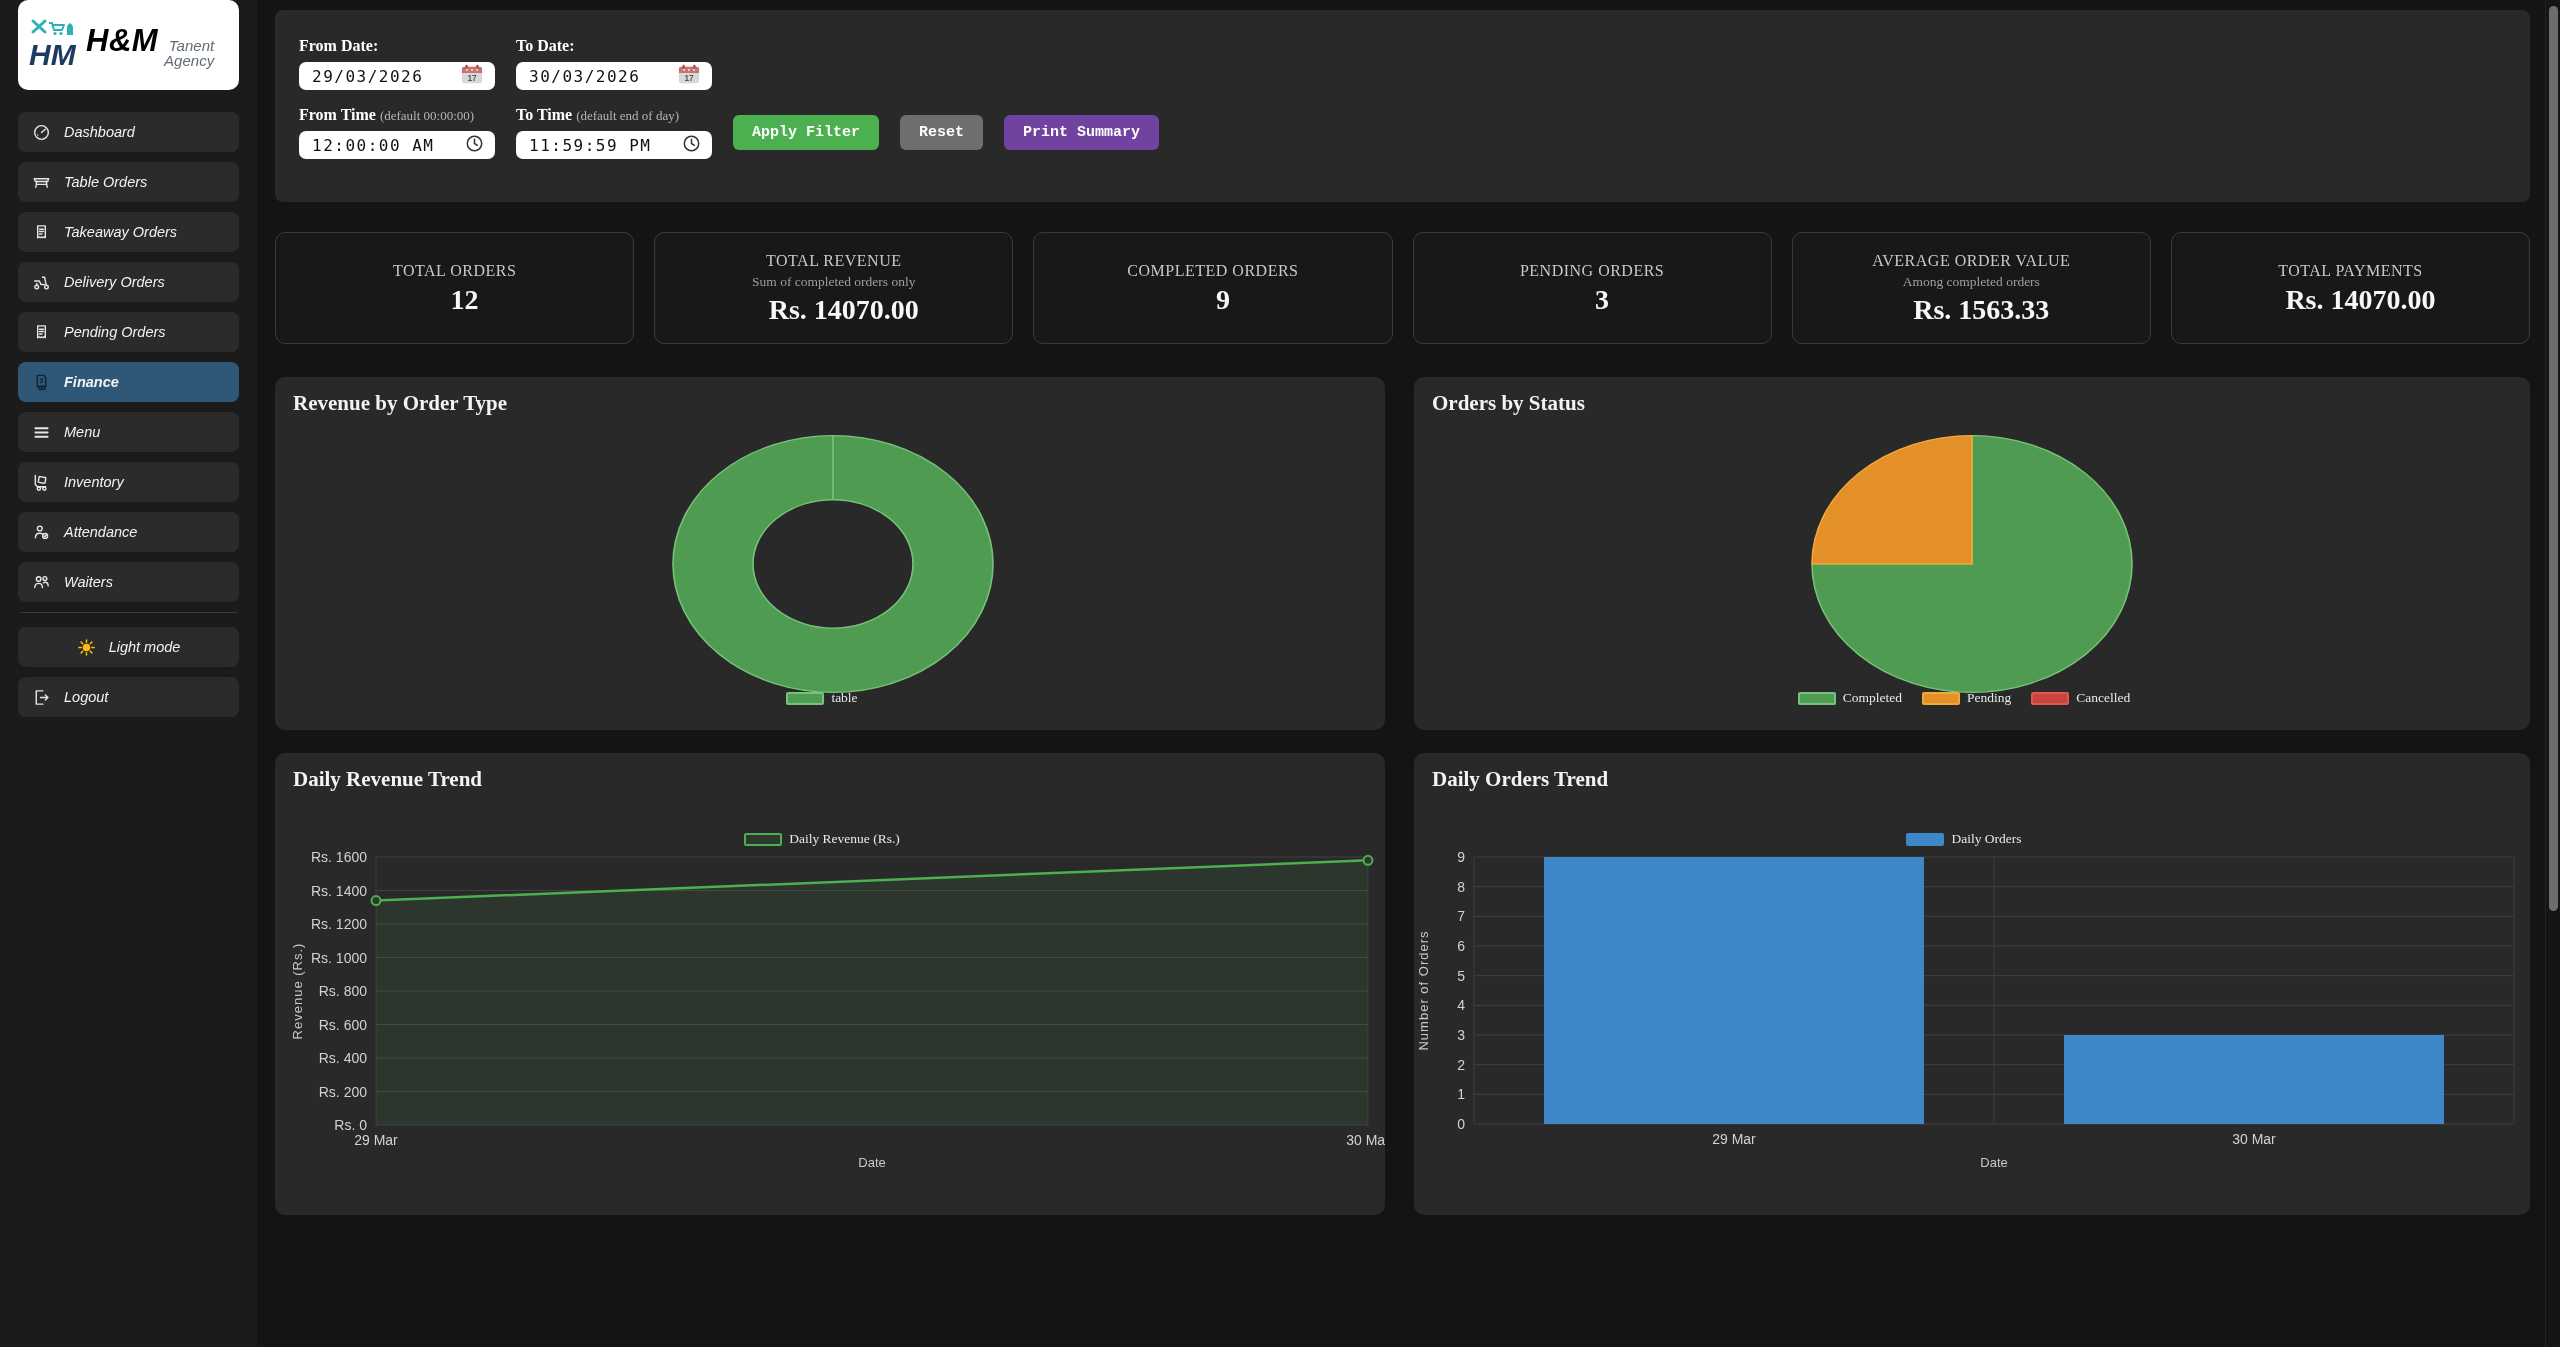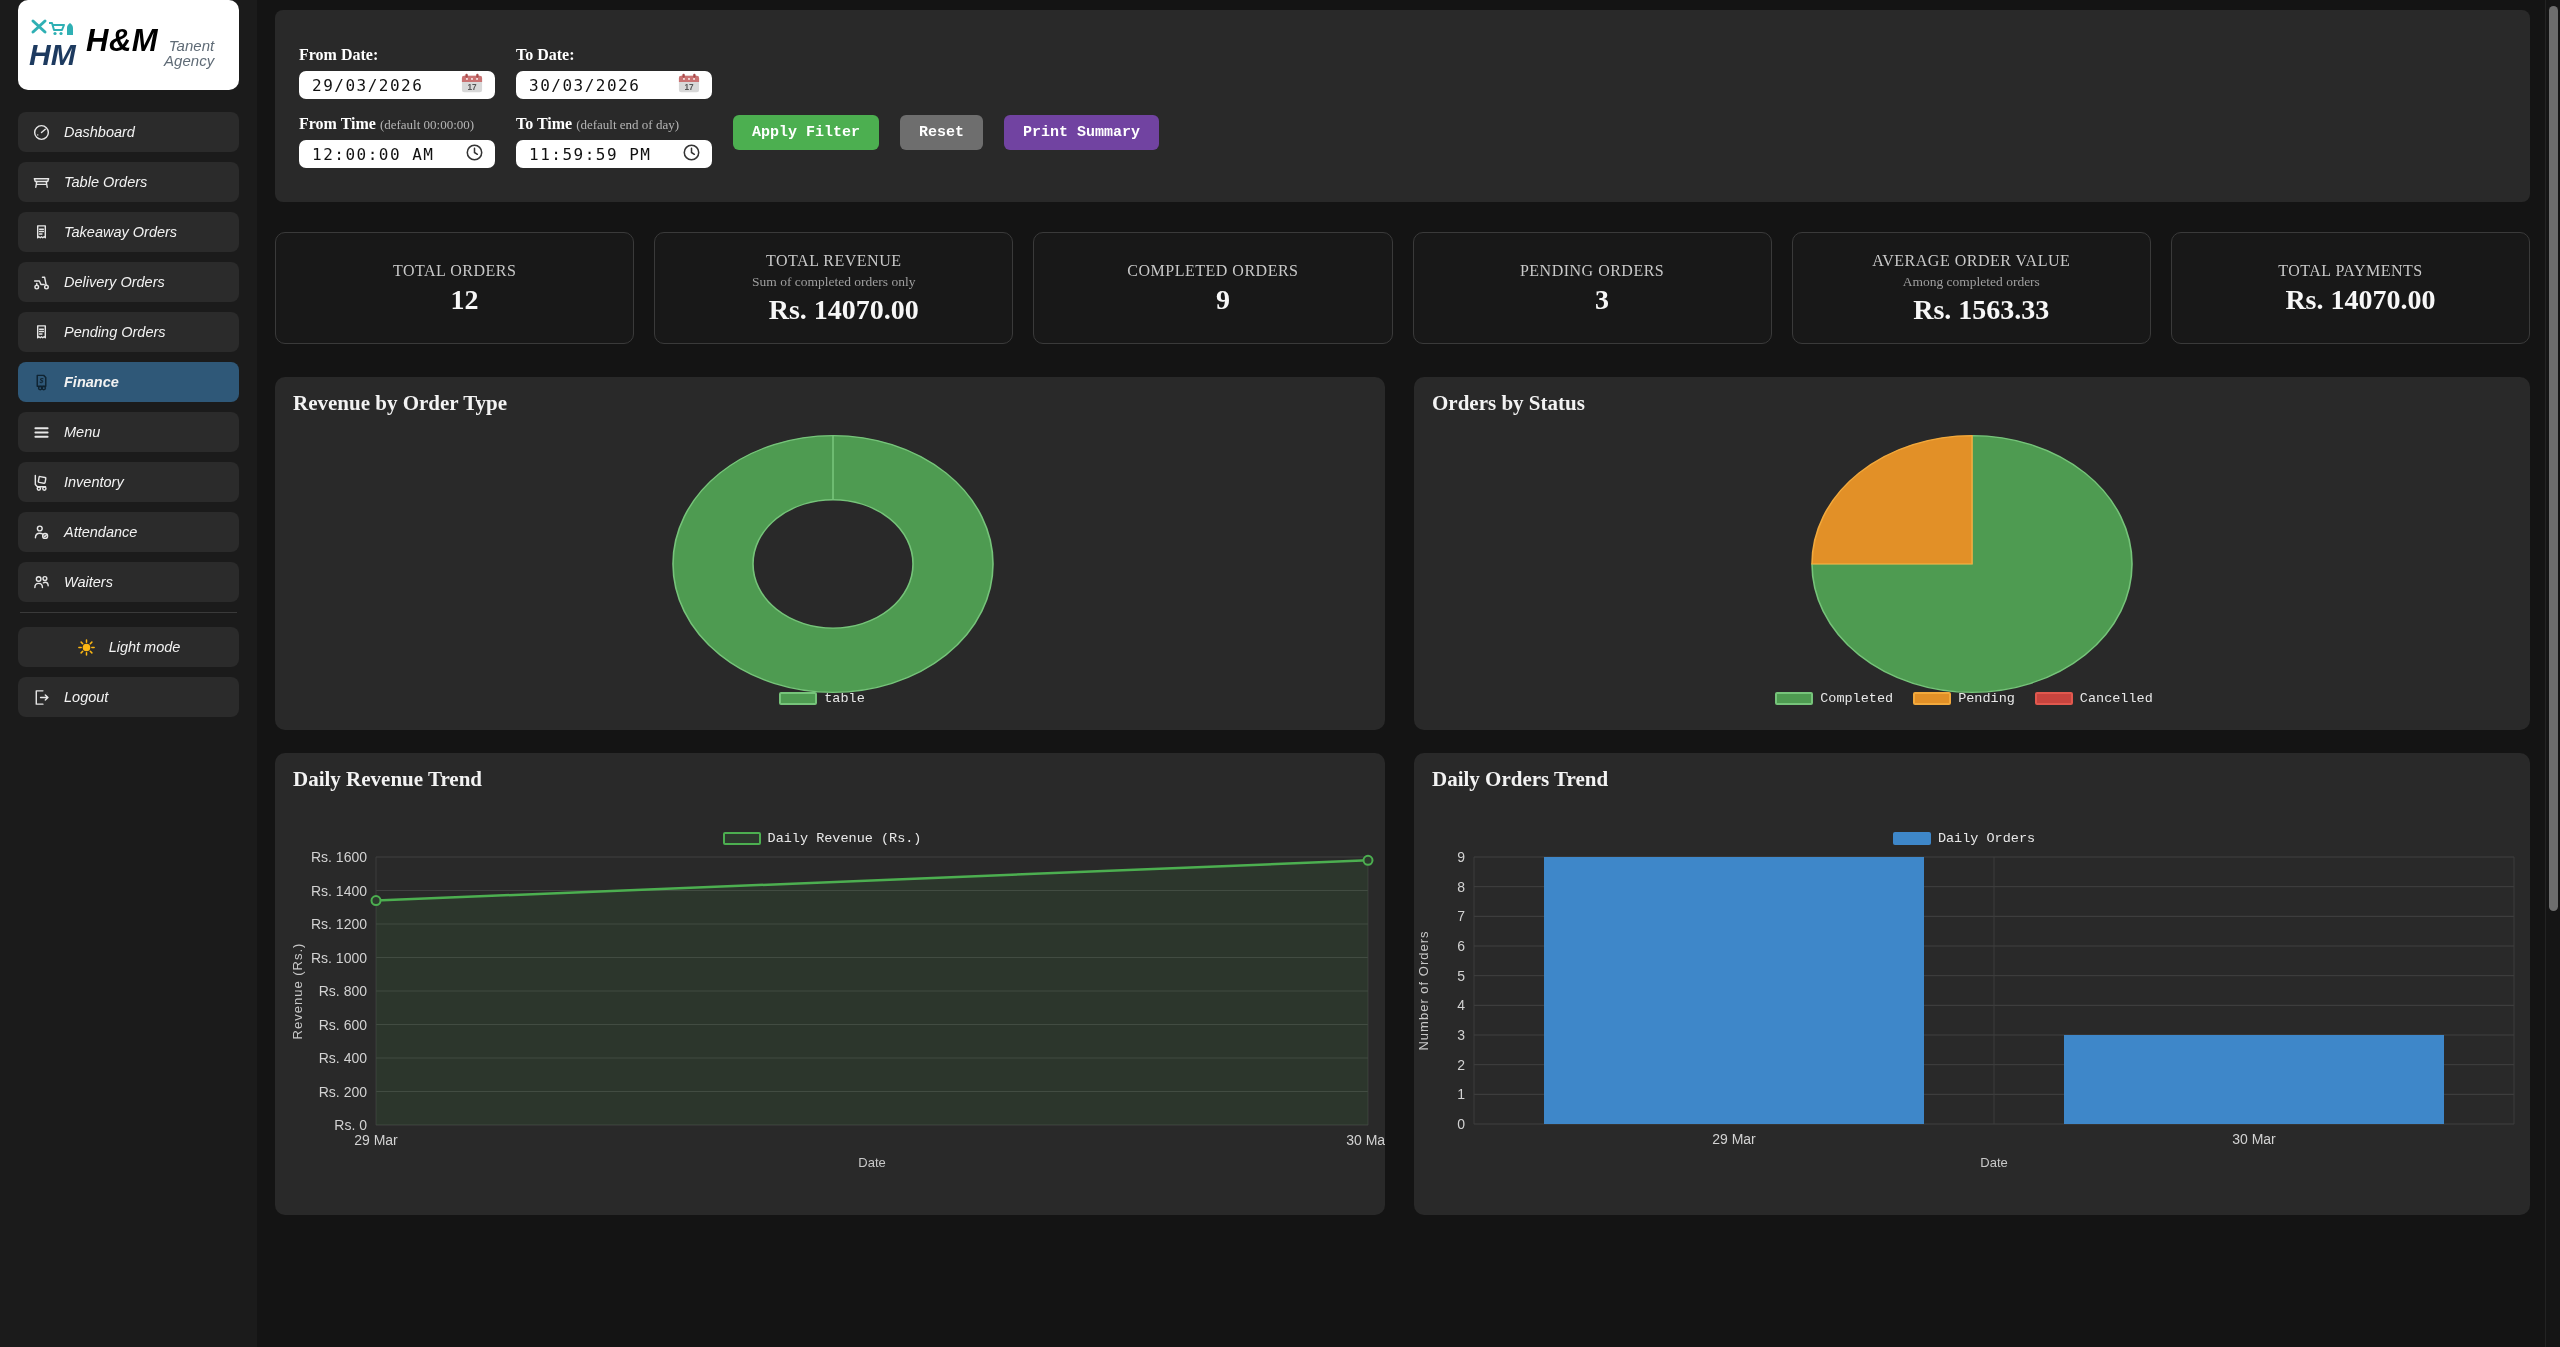--- a/index.html
+++ b/index.html
@@ -34,21 +34,21 @@
   .nav-item.centered { justify-content:center; }
   .nav-icon { width:19px; height:19px; color:#e6e6e6; display:inline-flex; }
   .nav-icon svg { width:19px; height:19px; }
   .side-divider { border:none; border-top:1px solid #3a3a3a; margin:8px 2px 14px 2px; }
   
   .main { flex:1; padding:10px 30px 0 18px; position:relative; }
   h1.page-title { font-size:30px; font-weight:bold; color:#fff; margin:6px 0 20px 2px; }
   
   .filter-panel {
     background:#292929; border-radius:8px; padding:18px 24px;
-    display:flex; align-items:flex-end; margin-bottom:30px; height:192px;
+    display:flex; align-items:center; margin-bottom:30px; height:192px;
   }
   .filter-col { width:196px; display:flex; flex-direction:column; }
   .filter-col + .filter-col { margin-left:21px; }
   .f-label { font-weight:bold; font-size:16px; color:#fff; margin-bottom:7px; white-space:nowrap; }
   .f-hint { font-weight:normal; font-size:13px; color:#b5b5b5; }
   .input-box {
     background:#fff; border-radius:7px; height:28px; width:100%;
     display:flex; align-items:center; justify-content:space-between;
     padding:0 11px 0 13px; margin-bottom:16px; cursor:text;
   }
@@ -79,21 +79,21 @@
   }
   .chart-card.row1 { height:353px; }
   .chart-card.row2 { height:462px; }
   .chart-title {
     position:absolute; top:14px; left:18px; margin:0;
     font-size:21px; font-weight:bold; color:#f3f3f3; z-index:2;
   }
   .chart-svg { position:absolute; inset:0; width:100%; height:100%; }
   .chart-legend {
     position:absolute; left:0; right:16px; display:flex; justify-content:center;
-    gap:20px; z-index:2; font-family:Liberation Mono, monospace;
+    gap:20px; z-index:2; font-family:Liberation Serif, serif;
     font-size:13.5px; color:#e8e8e8; align-items:center;
   }
   .chart-legend.bottom { bottom:24px; }
   .chart-legend.top { top:78px; }
   .legend-entry { display:flex; align-items:center; gap:7px; cursor:pointer; }
   .legend-swatch { width:38px; height:13px; border-radius:2px; display:inline-block; }
   
   .scrollbar { position:absolute; top:0; right:0; width:15px; height:100%; background:#151515; border-left:1px solid #232323; }
   .scroll-thumb { position:absolute; top:6px; left:2.5px; width:9px; height:905px; background:#6d6d6d; border-radius:5px; }
   svg text { font-family:"Liberation Sans",sans-serif; }

